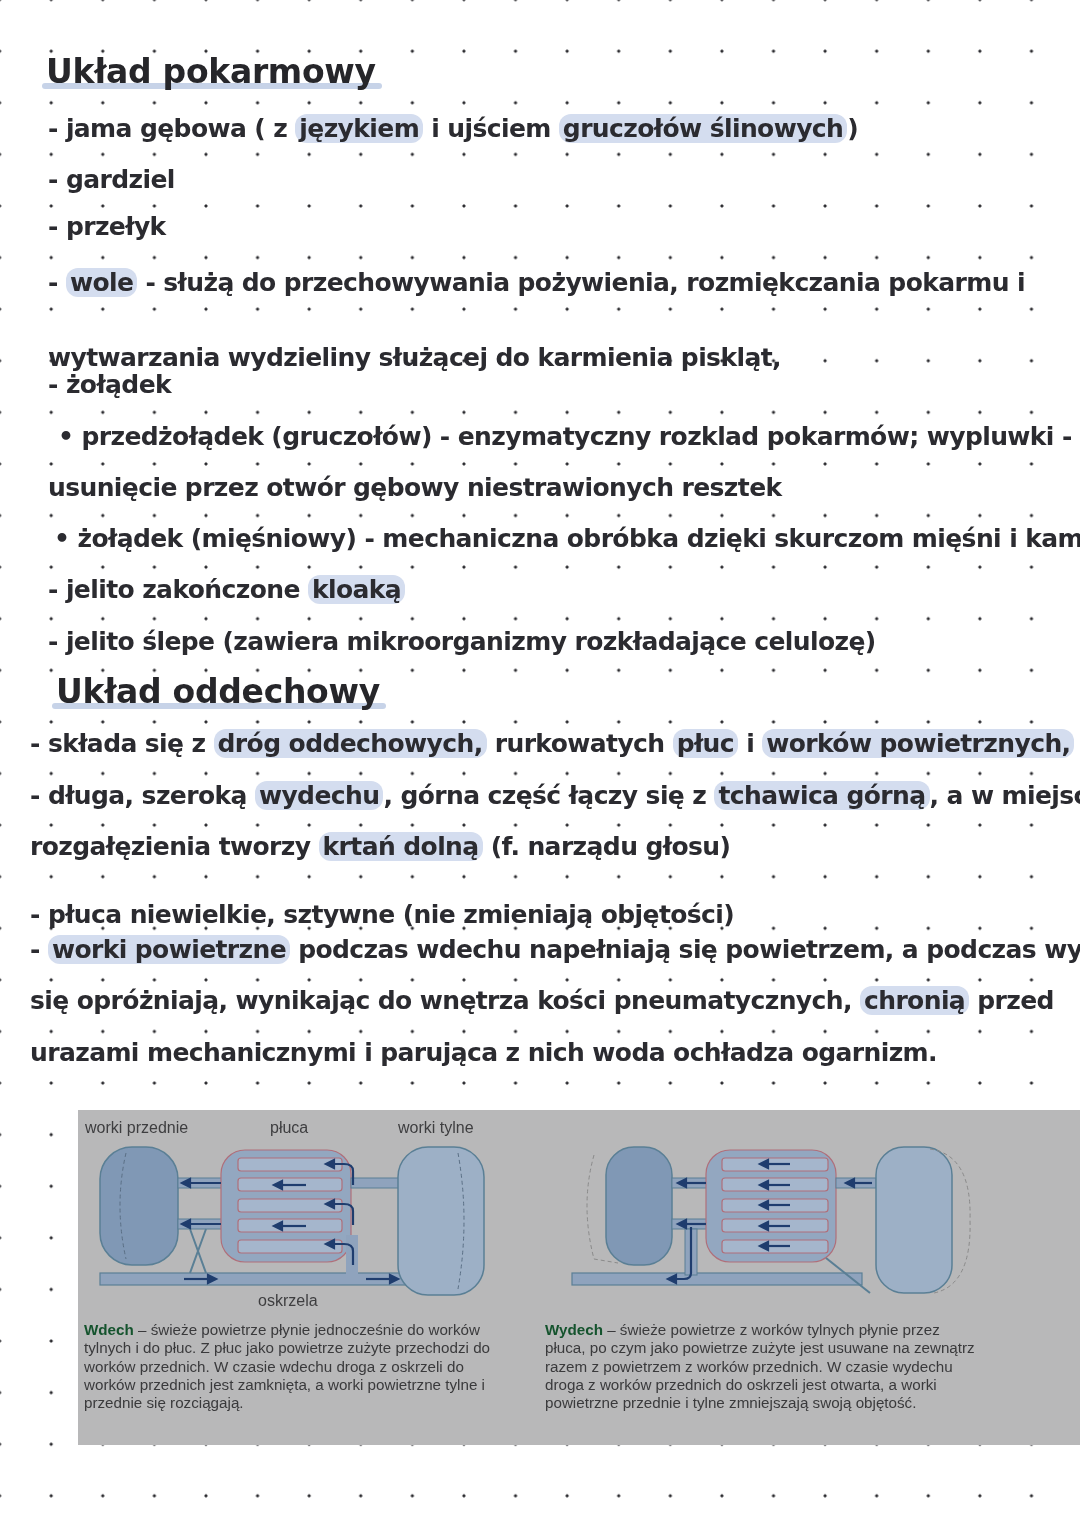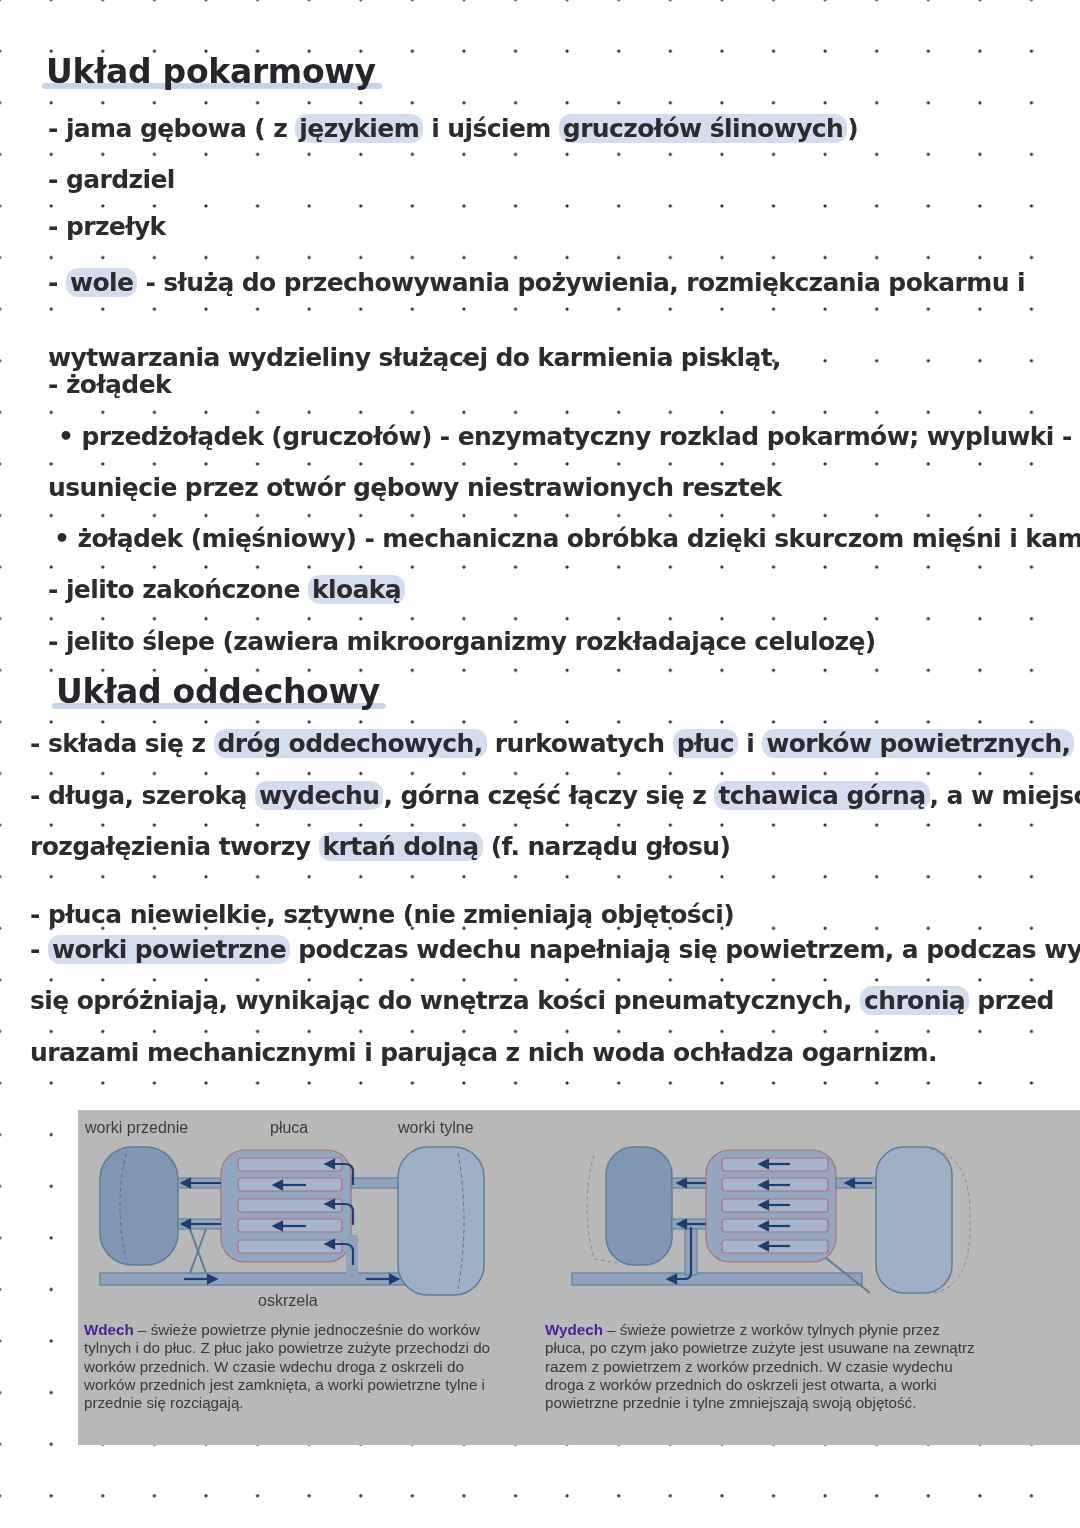--- a/index.html
+++ b/index.html
@@ -37,21 +37,21 @@
     background: #b8b8b9;
   }
   .fig-label {
     position: absolute; font-family: "Liberation Sans", sans-serif;
     font-size: 16px; color: #3e3e40; white-space: nowrap;
   }
   .caption {
     position: absolute; font-family: "Liberation Sans", sans-serif;
     font-size: 15.2px; line-height: 18.3px; color: #3a3a3c;
   }
-  .caption b { color: #4c1d95; }
+  .caption b { color: #14532d; }
   svg { position: absolute; overflow: visible; }
 </style>
 </head>
 <body>
 
 <div class="heading" style="left:46px; top:52px;">
   <span class="uline"></span>
   <span class="txt">Układ pokarmowy</span>
 </div>
 

